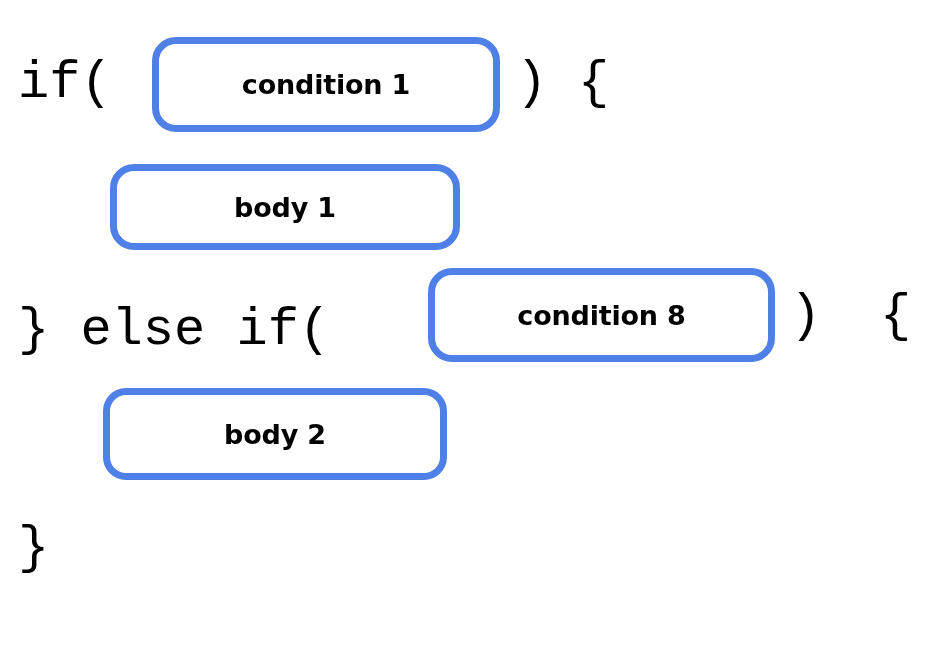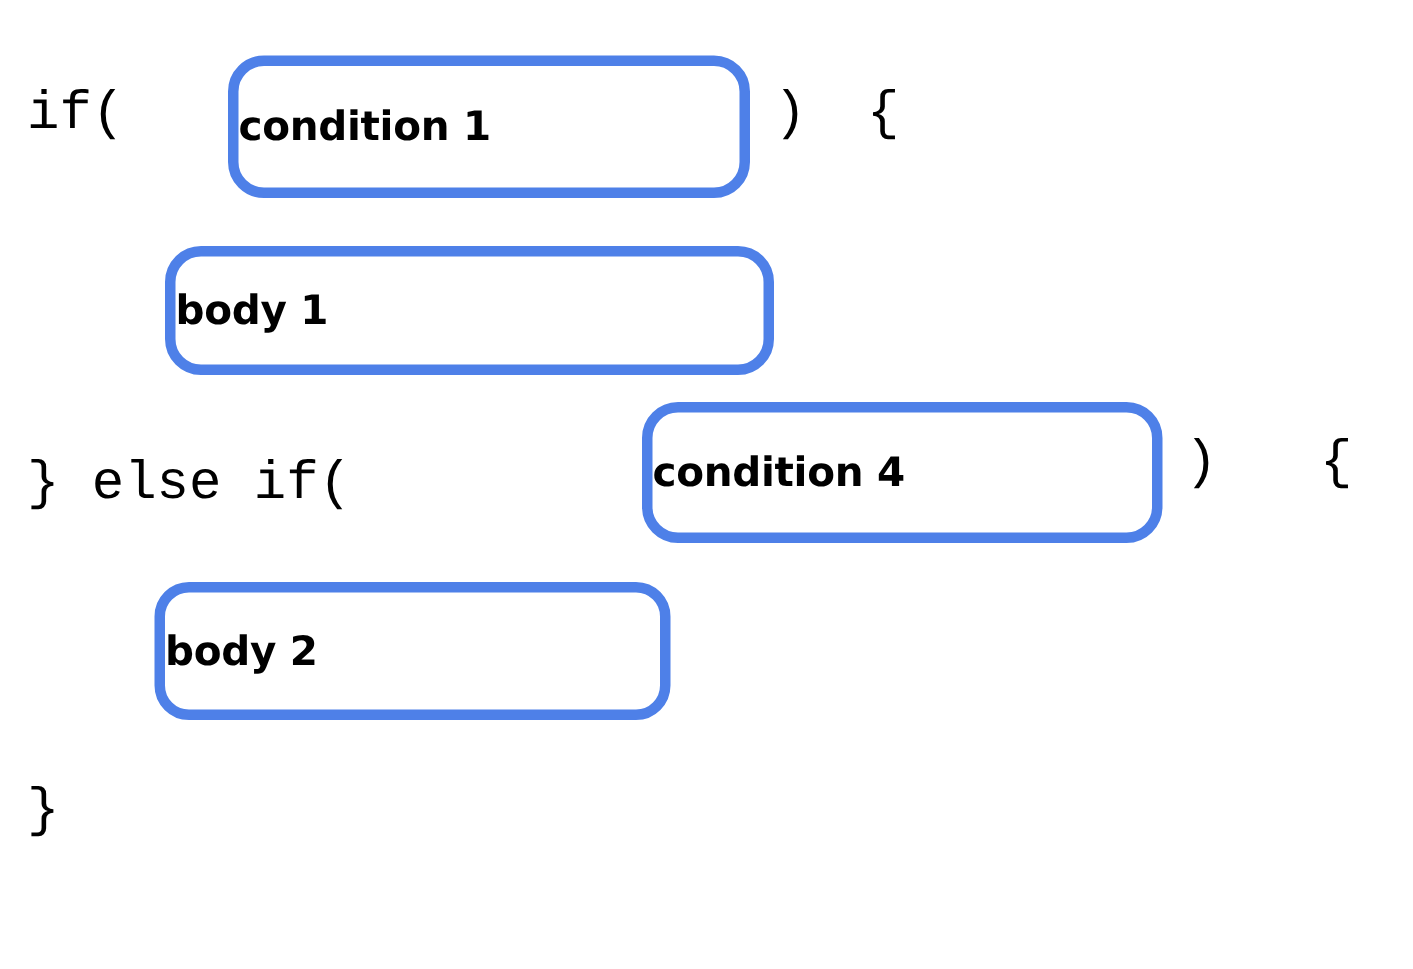--- a/index.html
+++ b/index.html
@@ -15,59 +15,59 @@
     height: 646px;
     background: #ffffff;
     overflow: hidden;
     font-family: "Liberation Mono", "DejaVu Sans Mono", monospace;
   }
 
   
   .code {
     position: absolute;
     font-family: "Liberation Mono", "DejaVu Sans Mono", monospace;
-    font-size: 36px;
+    font-size: 52px;
     font-weight: 400;
     line-height: 1;
     color: #000000;
     white-space: pre;
     letter-spacing: 0px;
   }
 
   
   .slot {
     position: absolute;
     box-sizing: border-box;
     background: #ffffff;
     border-style: solid;
     border-width: 7px;
     border-radius: 24px;
     display: flex;
     align-items: center;
-    justify-content: flex-start;
+    justify-content: center;
   }
 
   .slot-label {
     font-family: "DejaVu Sans", "Liberation Sans", sans-serif;
     font-weight: 700;
     font-size: 27px;
     line-height: 1;
     color: #000000;
     white-space: nowrap;
     letter-spacing: -0.2px;
   }
 
   
   #slot-condition-1 { left: 152px; top: 37px;  width: 348px; height: 95px; }
   #kw-if            { left: 18px;  top: 58px; }
   #paren-close-1    { left: 516px; top: 58px; }
   #brace-open-1     { left: 578px; top: 58px; }
 
   
-  #slot-body-1      { left: 110px; top: 164px; width: 406px; height: 86px; }
+  #slot-body-1      { left: 110px; top: 164px; width: 350px; height: 86px; }
 
   
   #kw-else-if       { left: 18px;  top: 305px; }
   #slot-condition-2 { left: 428px; top: 268px; width: 347px; height: 94px; }
   #paren-close-2    { left: 790px; top: 291px; }
   #brace-open-2     { left: 880px; top: 291px; }
 
   
   #slot-body-2      { left: 103px; top: 388px; width: 344px; height: 92px; border-radius: 23px; }
 
@@ -89,21 +89,21 @@
 
   <span class="code" id="brace-open-1" style="color: rgb(0, 0, 0);">{</span>
 
   <div class="slot" id="slot-body-1" style="border-color: rgb(78, 128, 232);">
     <span class="slot-label">body 1</span>
   </div>
 
   <span class="code" id="kw-else-if" style="color: rgb(0, 0, 0);">} else if(</span>
 
   <div class="slot" id="slot-condition-2" style="border-color: rgb(78, 128, 232);">
-    <span class="slot-label">condition 4</span>
+    <span class="slot-label">condition 8</span>
   </div>
 
   <span class="code" id="paren-close-2" style="color: rgb(0, 0, 0);">)</span>
 
   <span class="code" id="brace-open-2" style="color: rgb(0, 0, 0);">{</span>
 
   <div class="slot" id="slot-body-2" style="border-color: rgb(78, 128, 232);">
     <span class="slot-label">body 2</span>
   </div>
 

